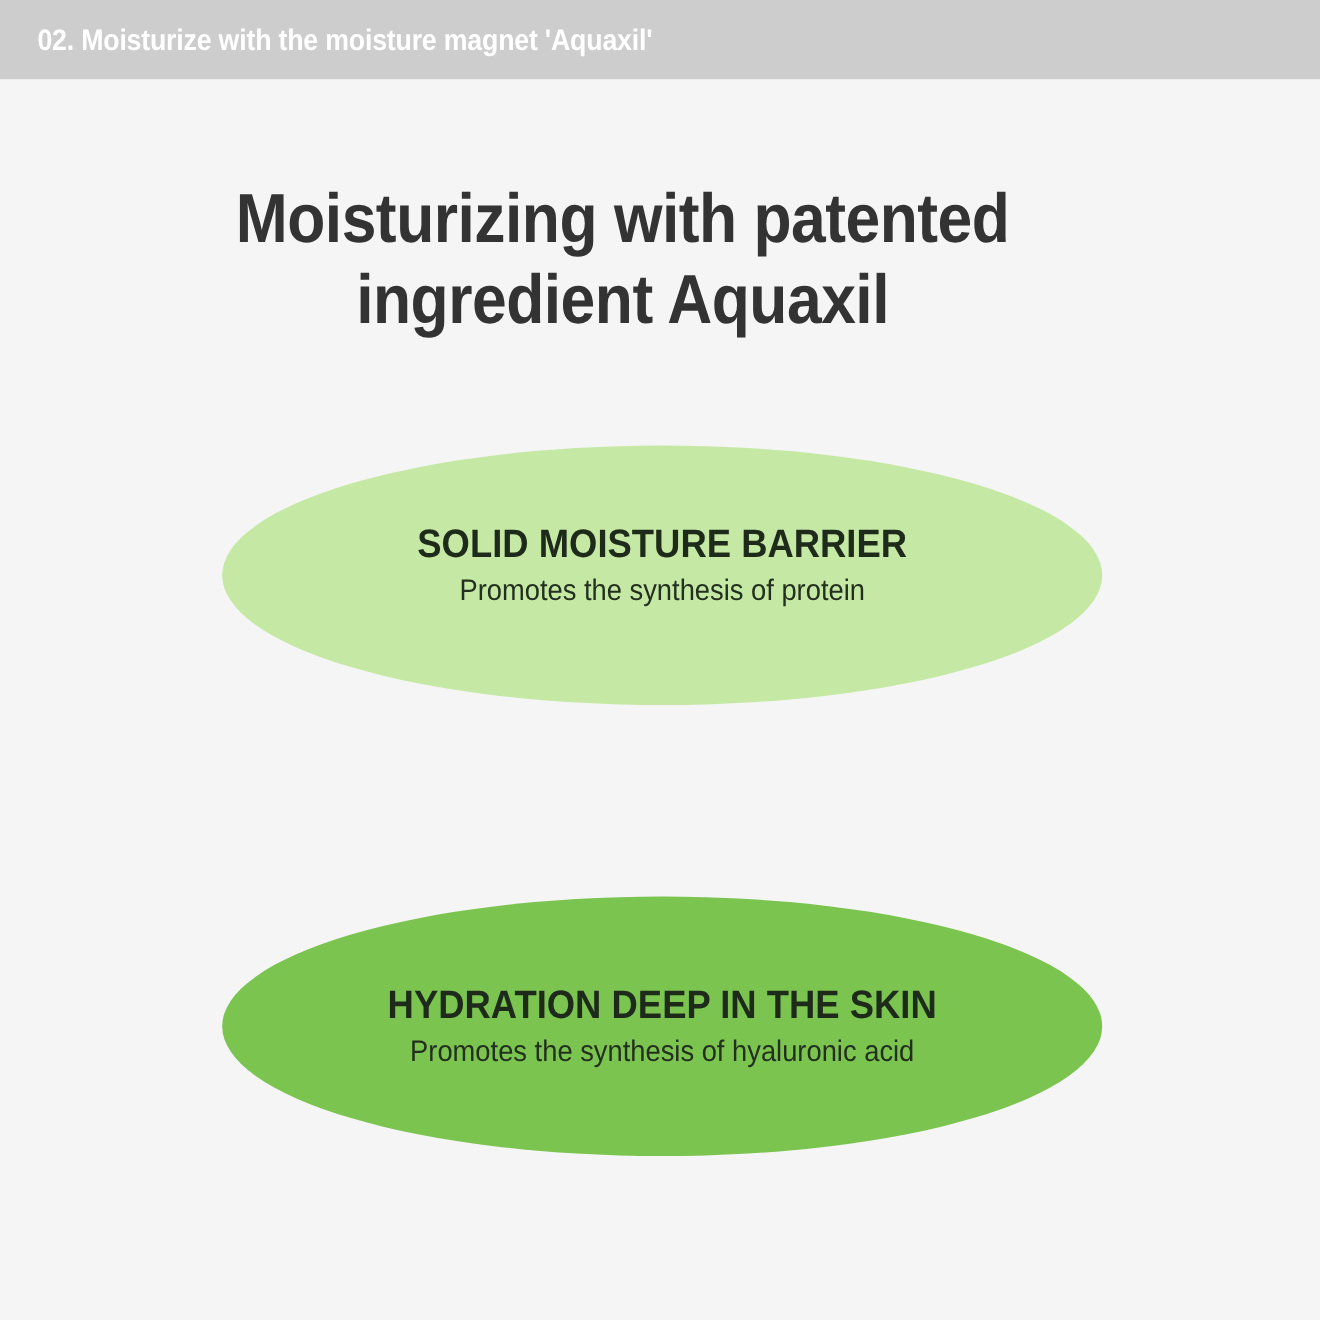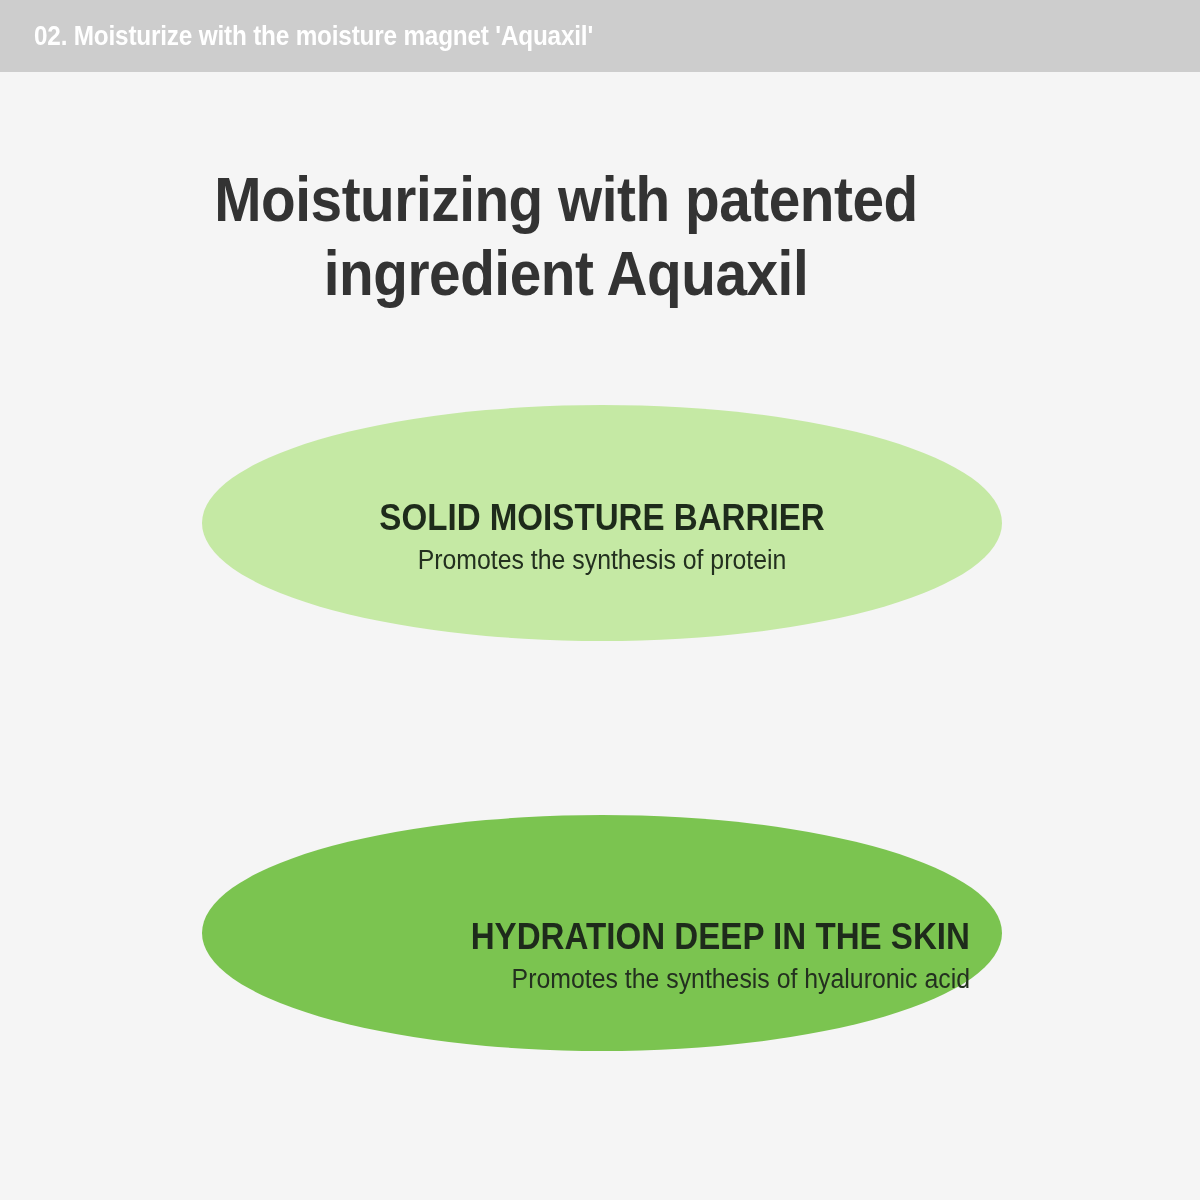--- a/index.html
+++ b/index.html
@@ -69,29 +69,28 @@
     position: absolute;
     left: 202px;
     width: 800px;
     height: 236px;
     border-radius: 50%;
     text-align: center;
     box-sizing: border-box;
   }
   .ellipse-1 { top: 405px; background: #c5e9a4; z-index: 1; }
   .ellipse-2 { top: 610px; background: #9fdb74; z-index: 2; }
-  .ellipse-3 { top: 815px; background: #7bc450; z-index: 3; text-align: right; }
+  .ellipse-3 { top: 815px; background: #7bc450; z-index: 3; }
 
   .ellipse-inner {
     position: absolute;
     left: 0;
     width: 800px;
     top: 50%;
     transform: translateY(-50%);
-    margin-top: 23px;
   }
   
   .ellipse-1 .ellipse-inner { top: 46%; }
   .ellipse-2 .ellipse-inner { top: 50%; }
   .ellipse-3 .ellipse-inner { top: 50%; }
 
   .ellipse-heading {
     display: block;
     color: #1e2b1b;
     font-size: 36px;

